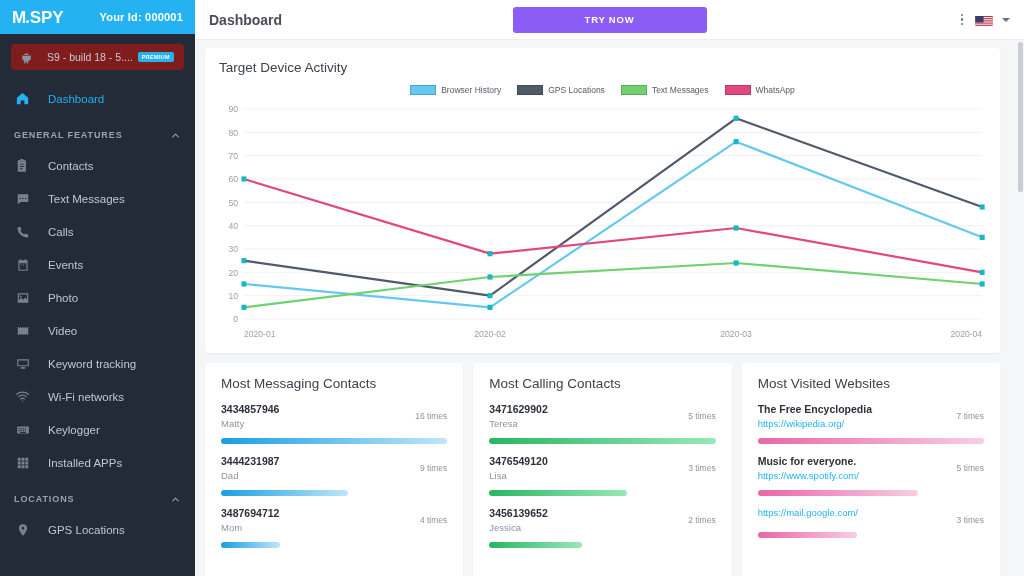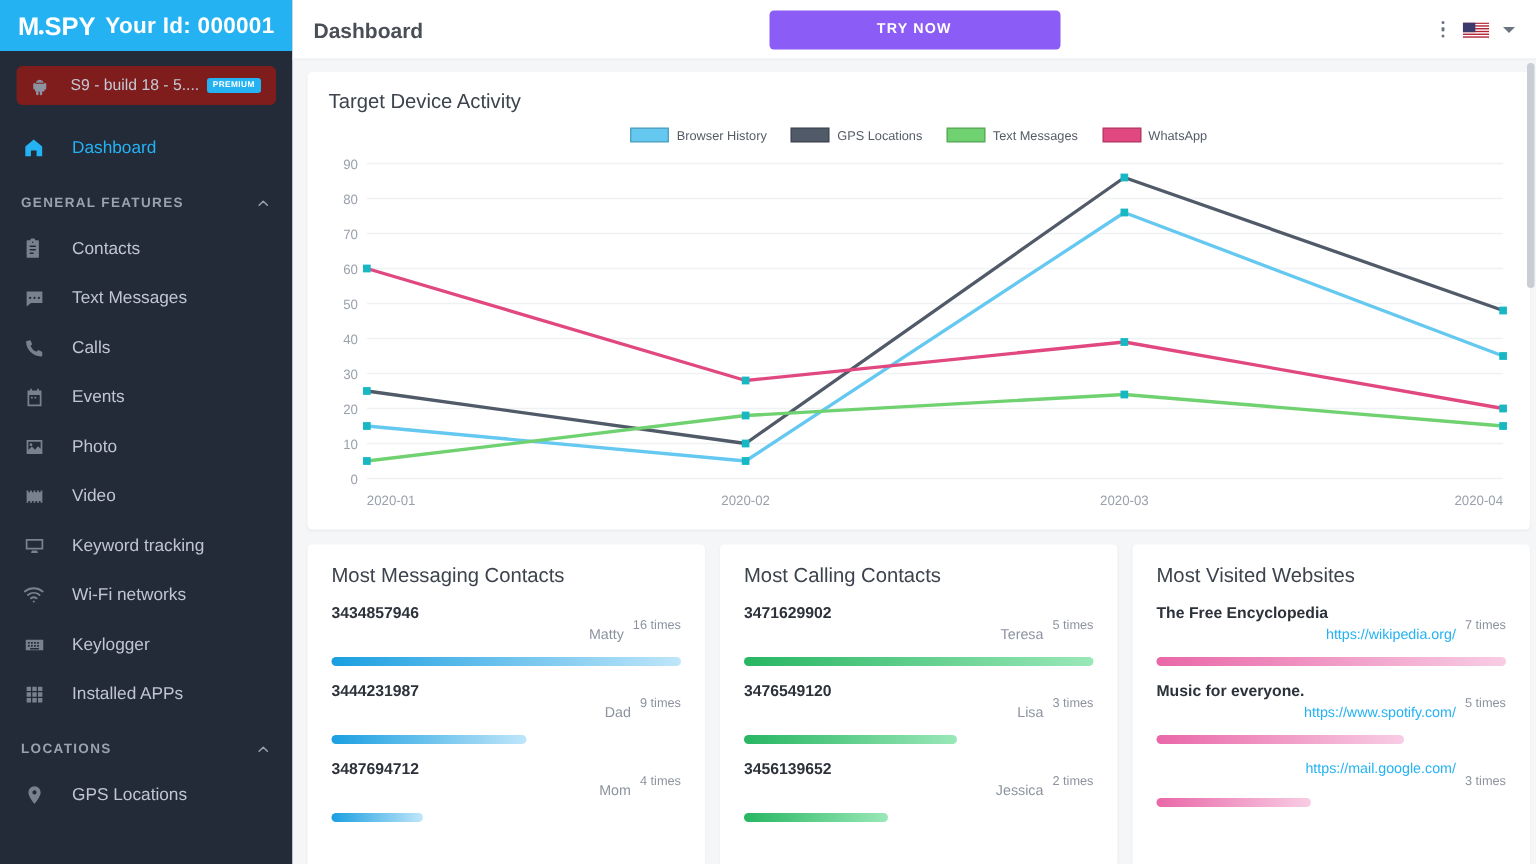--- a/index.html
+++ b/index.html
@@ -39,21 +39,21 @@
     background: #fff; display: inline-block;
     margin: 0 1px 1px 0;
     vertical-align: bottom;
   }
   .logo-spy {
     color: #fff; font-size: 17px; font-weight: bold;
     letter-spacing: 0px; line-height: 1;
   }
   .userid {
     margin-left: auto; color: #fff;
-    font-size: 15px; font-weight: bold;
+    font-size: 11px; font-weight: bold;
     letter-spacing: 0.2px;
   }
 
   .device-pill {
     margin: 10px 11px 8px 11px;
     height: 26px;
     background: #7f1d1d;
     border-radius: 4px;
     display: flex; align-items: center;
     padding: 0 8px;
@@ -141,21 +141,21 @@
   .kebab i { width: 2.5px; height: 2.5px; border-radius: 50%; background: #6b7280; display: block; }
   .flag { width: 18px; height: 12px; border-radius: 1px; overflow: hidden; position: relative; cursor: pointer; }
   .caret-down {
     width: 0; height: 0;
     border-left: 4px solid transparent;
     border-right: 4px solid transparent;
     border-top: 4.5px solid #6b7280;
     cursor: pointer;
   }
 
-  .content { flex: 1 1 auto; padding: 8px 4px 0 10px; overflow: hidden; }
+  .content { flex: 1 1 auto; padding: 8px 24px 0 10px; overflow: hidden; }
 
   .card {
     background: #fff;
     border-radius: 3px;
     box-shadow: 0 1px 2px rgba(0,0,0,0.05);
   }
 
   
   .chart-card { padding: 12px 14px 4px 14px; height: 305px; }
   .chart-title { font-size: 13.5px; color: #3d434d; margin-bottom: 4px; }
@@ -171,21 +171,21 @@
   .plot-svg { display: block; width: 100%; height: 246px; }
 
   
   .bottom-row { display: flex; gap: 10px; margin-top: 10px; height: 215px; }
   .bcard { flex: 1 1 0; padding: 13px 16px 0 16px; overflow: hidden; }
   .bcard-title { font-size: 13.5px; color: #3d434d; margin-bottom: 11px; }
   .entry { margin-bottom: 4px; }
   .entry-head { display: flex; align-items: flex-start; }
   .entry-texts { flex: 1 1 auto; min-width: 0; }
   .entry-primary { font-size: 10.5px; font-weight: bold; color: #2c313a; line-height: 1.45; }
-  .entry-secondary { font-size: 9.5px; color: #8d939e; line-height: 1.45; text-align: right; }
+  .entry-secondary { font-size: 9.5px; color: #8d939e; line-height: 1.45; }
   .entry-secondary.link { color: #24b2f3; }
   .entry-count { font-size: 8.5px; color: #8d939e; white-space: nowrap; padding-top: 9px; padding-left: 6px; }
   .bar { height: 6px; border-radius: 3px; margin-top: 7px; margin-bottom: 10px; }
 
   .scrollbar-track {
     position: absolute; right: 0; top: 40px;
     width: 7px; height: 536px; background: transparent;
   }
   .scrollbar-thumb {
     position: absolute; right: 1px; top: 2px;

